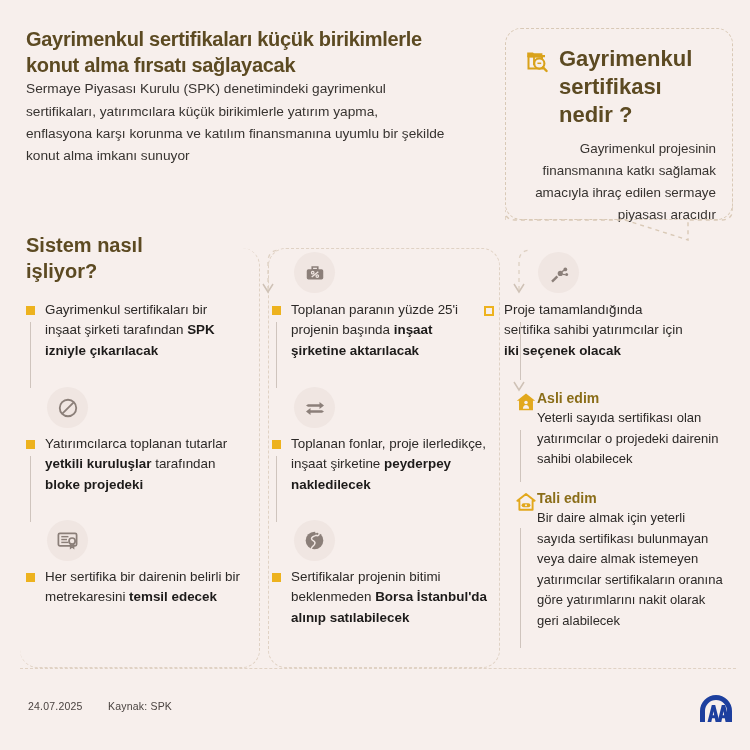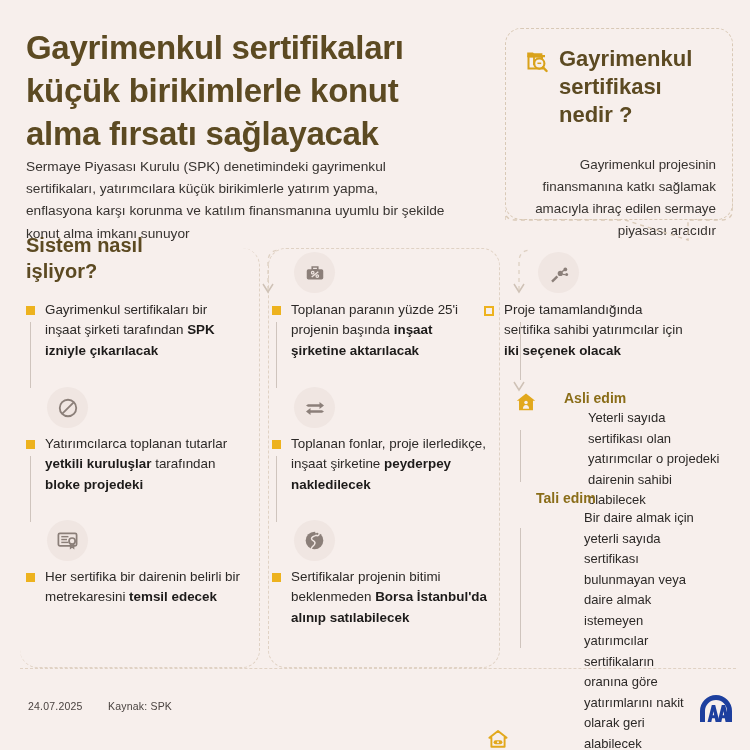--- a/index.html
+++ b/index.html
@@ -10,21 +10,21 @@
     position: relative;
     overflow: hidden;
     color: #2b2b2b;
   }
 
   .page { position: relative; width: 750px; height: 750px; }
 
   
   .header { position: absolute; left: 26px; top: 26px; width: 420px; }
   .headline {
-    font-size: 33px;
+    font-size: 20px;
     line-height: 1.31;
     font-weight: bold;
     color: #5c4a22;
     letter-spacing: -0.3px;
   }
   .lede {
     font-size: 13.7px;
     line-height: 1.63;
     color: #373330;
   }
@@ -47,21 +47,21 @@
   }
   .callout-title-row {
     display: flex; align-items: flex-start;
     justify-content: flex-end; gap: 7px;
   }
   .callout-title {
     font-size: 22px; font-weight: bold; line-height: 1.28;
     color: #5c4a22; text-align: left; max-width: 160px;
   }
   .callout-body {
-    margin-top: 25px;
+    margin-top: 9px;
     font-size: 13.4px;
     line-height: 1.62;
     color: #373330;
   }
   .doc-icon { flex: 0 0 auto; margin-top: 1px; }
 
   
   .section-title {
     position: absolute; left: 26px; top: 232px;
     font-size: 20px; font-weight: bold; line-height: 1.3;
@@ -104,21 +104,21 @@
   }
   .step-text b { font-weight: bold; color: #1d1b1a; }
 
   .vline {
     position: absolute;
     width: 1.4px;
     background: #cfc4bd;
   }
 
   
-  .opt { position: absolute; display: flex; gap: 27px; align-items: flex-start; }
+  .opt { position: absolute; display: flex; gap: 0; align-items: flex-start; }
   .opt-title {
     font-size: 14px; font-weight: bold; color: #8a6d18; margin-bottom: 2px;
   }
   .opt-body { font-size: 13px; line-height: 1.58; color: #2c2927; }
   .opt-icon { flex: 0 0 auto; margin-top: 1px; }
 
   
   .footer-sep {
     position: absolute; left: 20px; top: 668px; width: 716px;
     border-top: 1.3px dashed #e0d2c4;
@@ -290,36 +290,36 @@
   <div class="opt" style="left:515px; top:390px; width:205px;">
     <span class="opt-icon">
       <svg width="22" height="22" viewBox="0 0 24 24">
         <path d="M12 2.8 L22 10.5 L19.6 10.5 L19.6 21 L4.4 21 L4.4 10.5 L2 10.5 z" fill="#e2a81c"></path>
         <circle cx="12" cy="12.6" r="1.9" fill="#f7efec"></circle>
         <path d="M8.6 19.4 c0-2.4 1.5-4 3.4-4 s3.4 1.6 3.4 4 z" fill="#f7efec"></path>
       </svg>
     </span>
     <span>
       <span class="opt-title" style="display:block;">Asli edim</span>
-      <span class="opt-body" style="display:block;margin-left:24px;">Yeterli sayıda sertifikası olan yatırımcılar o projedeki dairenin sahibi olabilecek</span>
+      <span class="opt-body" style="display:block;">Yeterli sayıda sertifikası olan yatırımcılar o projedeki dairenin sahibi olabilecek</span>
     </span>
   </div>
   <div class="vline" style="left:520px; top:430px; height:52px;"></div>
 
-  <div class="opt" style="left:487px; top:490px; width:210px;align-items:flex-end;">
+  <div class="opt" style="left:515px; top:490px; width:210px;">
     <span class="opt-icon">
       <svg width="22" height="22" viewBox="0 0 24 24">
         <path d="M12 3.2 L21.4 10.6 L19.2 10.6 L19.2 20.4 L4.8 20.4 L4.8 10.6 L2.6 10.6 z" fill="none" stroke="#e2a81c" stroke-width="2.1" stroke-linejoin="round"></path>
         <rect x="7.2" y="13.4" width="9.6" height="4.4" rx="2.2" fill="#e2a81c"></rect>
         <circle cx="12" cy="15.6" r="1.1" fill="#f7efec"></circle>
       </svg>
     </span>
     <span>
       <span class="opt-title" style="display:block;">Tali edim</span>
-      <span class="opt-body" style="display:block;margin-left:48px;">Bir daire almak için yeterli sayıda sertifikası bulunmayan veya daire almak istemeyen yatırımcılar sertifikaların oranına göre yatırımlarını nakit olarak geri alabilecek</span>
+      <span class="opt-body" style="display:block;">Bir daire almak için yeterli sayıda sertifikası bulunmayan veya daire almak istemeyen yatırımcılar sertifikaların oranına göre yatırımlarını nakit olarak geri alabilecek</span>
     </span>
   </div>
   <div class="vline" style="left:520px; top:528px; height:120px;"></div>
 
   <div class="footer-sep"></div>
   <div class="footer-date">24.07.2025</div>
   <div class="footer-source">Kaynak: SPK</div>
   <div class="logo">
     <svg width="40" height="34" viewBox="0 0 40 34">
       <path d="M4 30 L4 19 A16 16 0 0 1 36 19 L36 30 L31 30 L31 19 A11 11 0 0 0 9 19 L9 30 Z" fill="#1d3f9e"></path>

